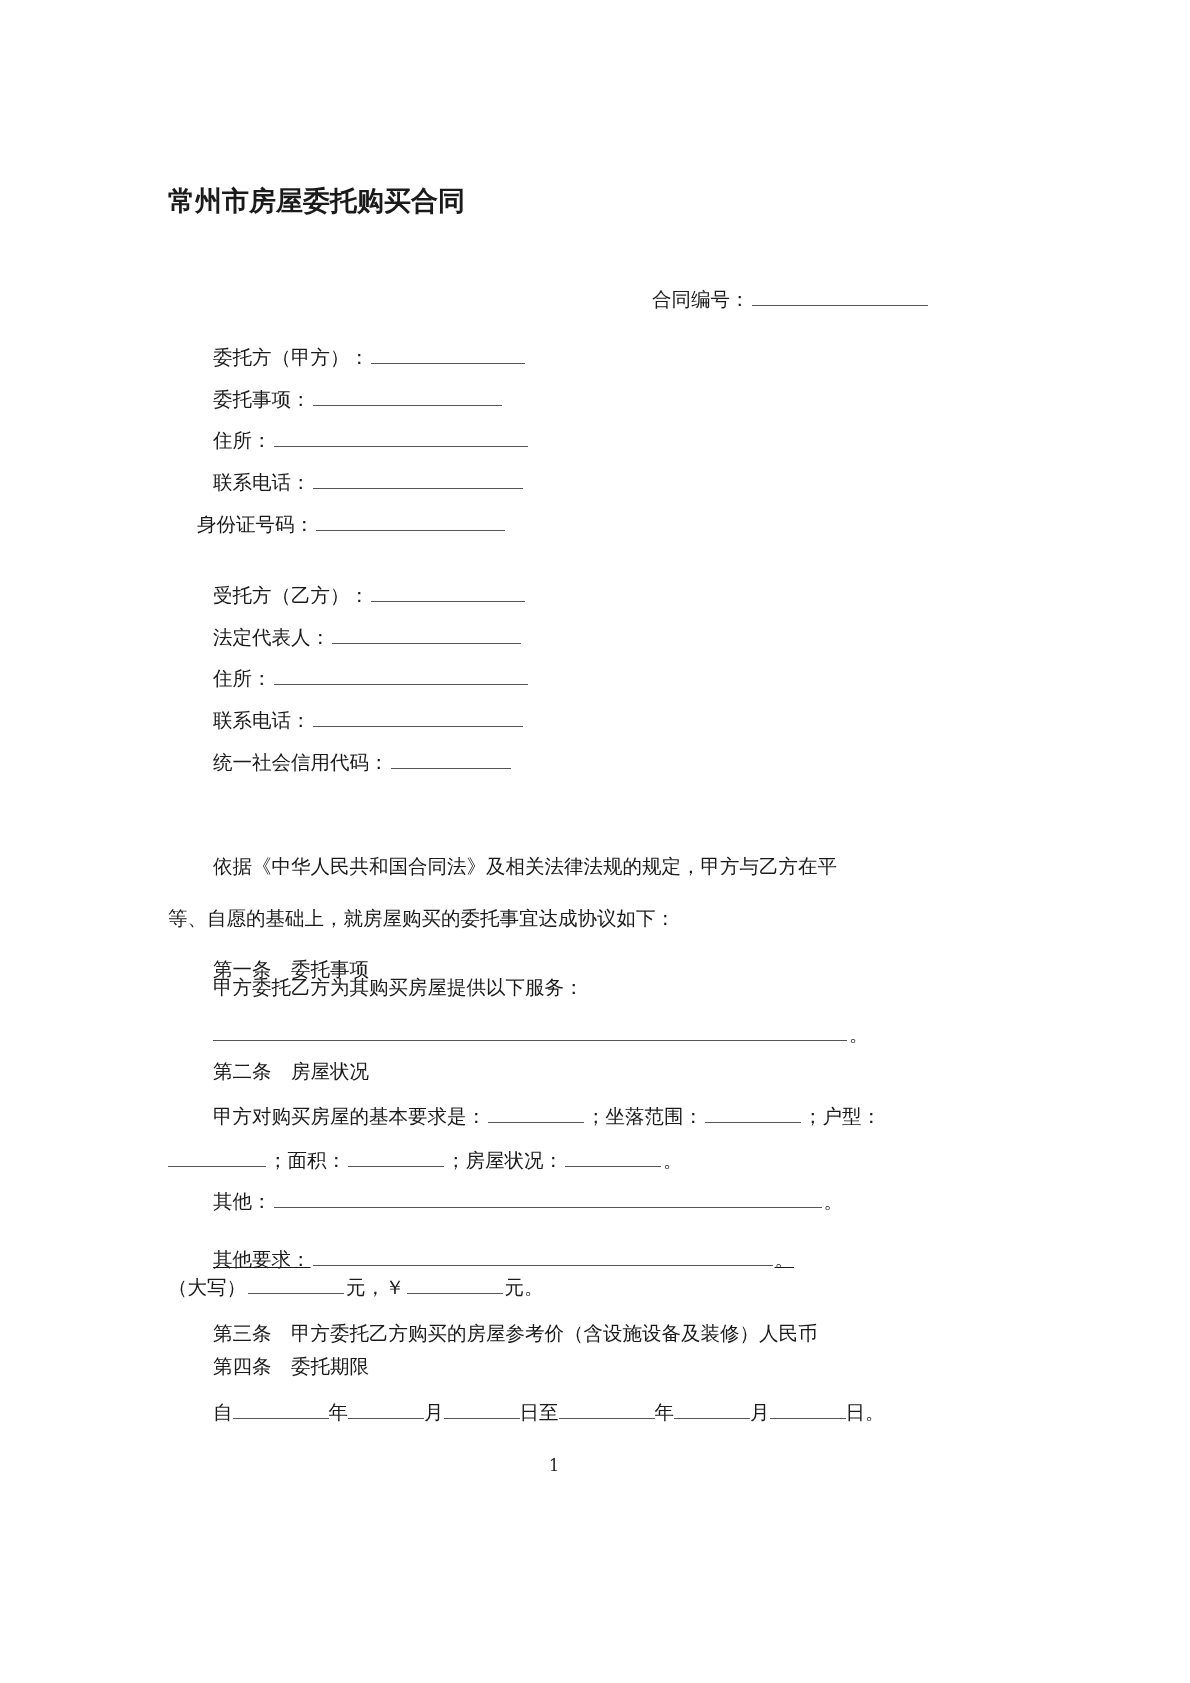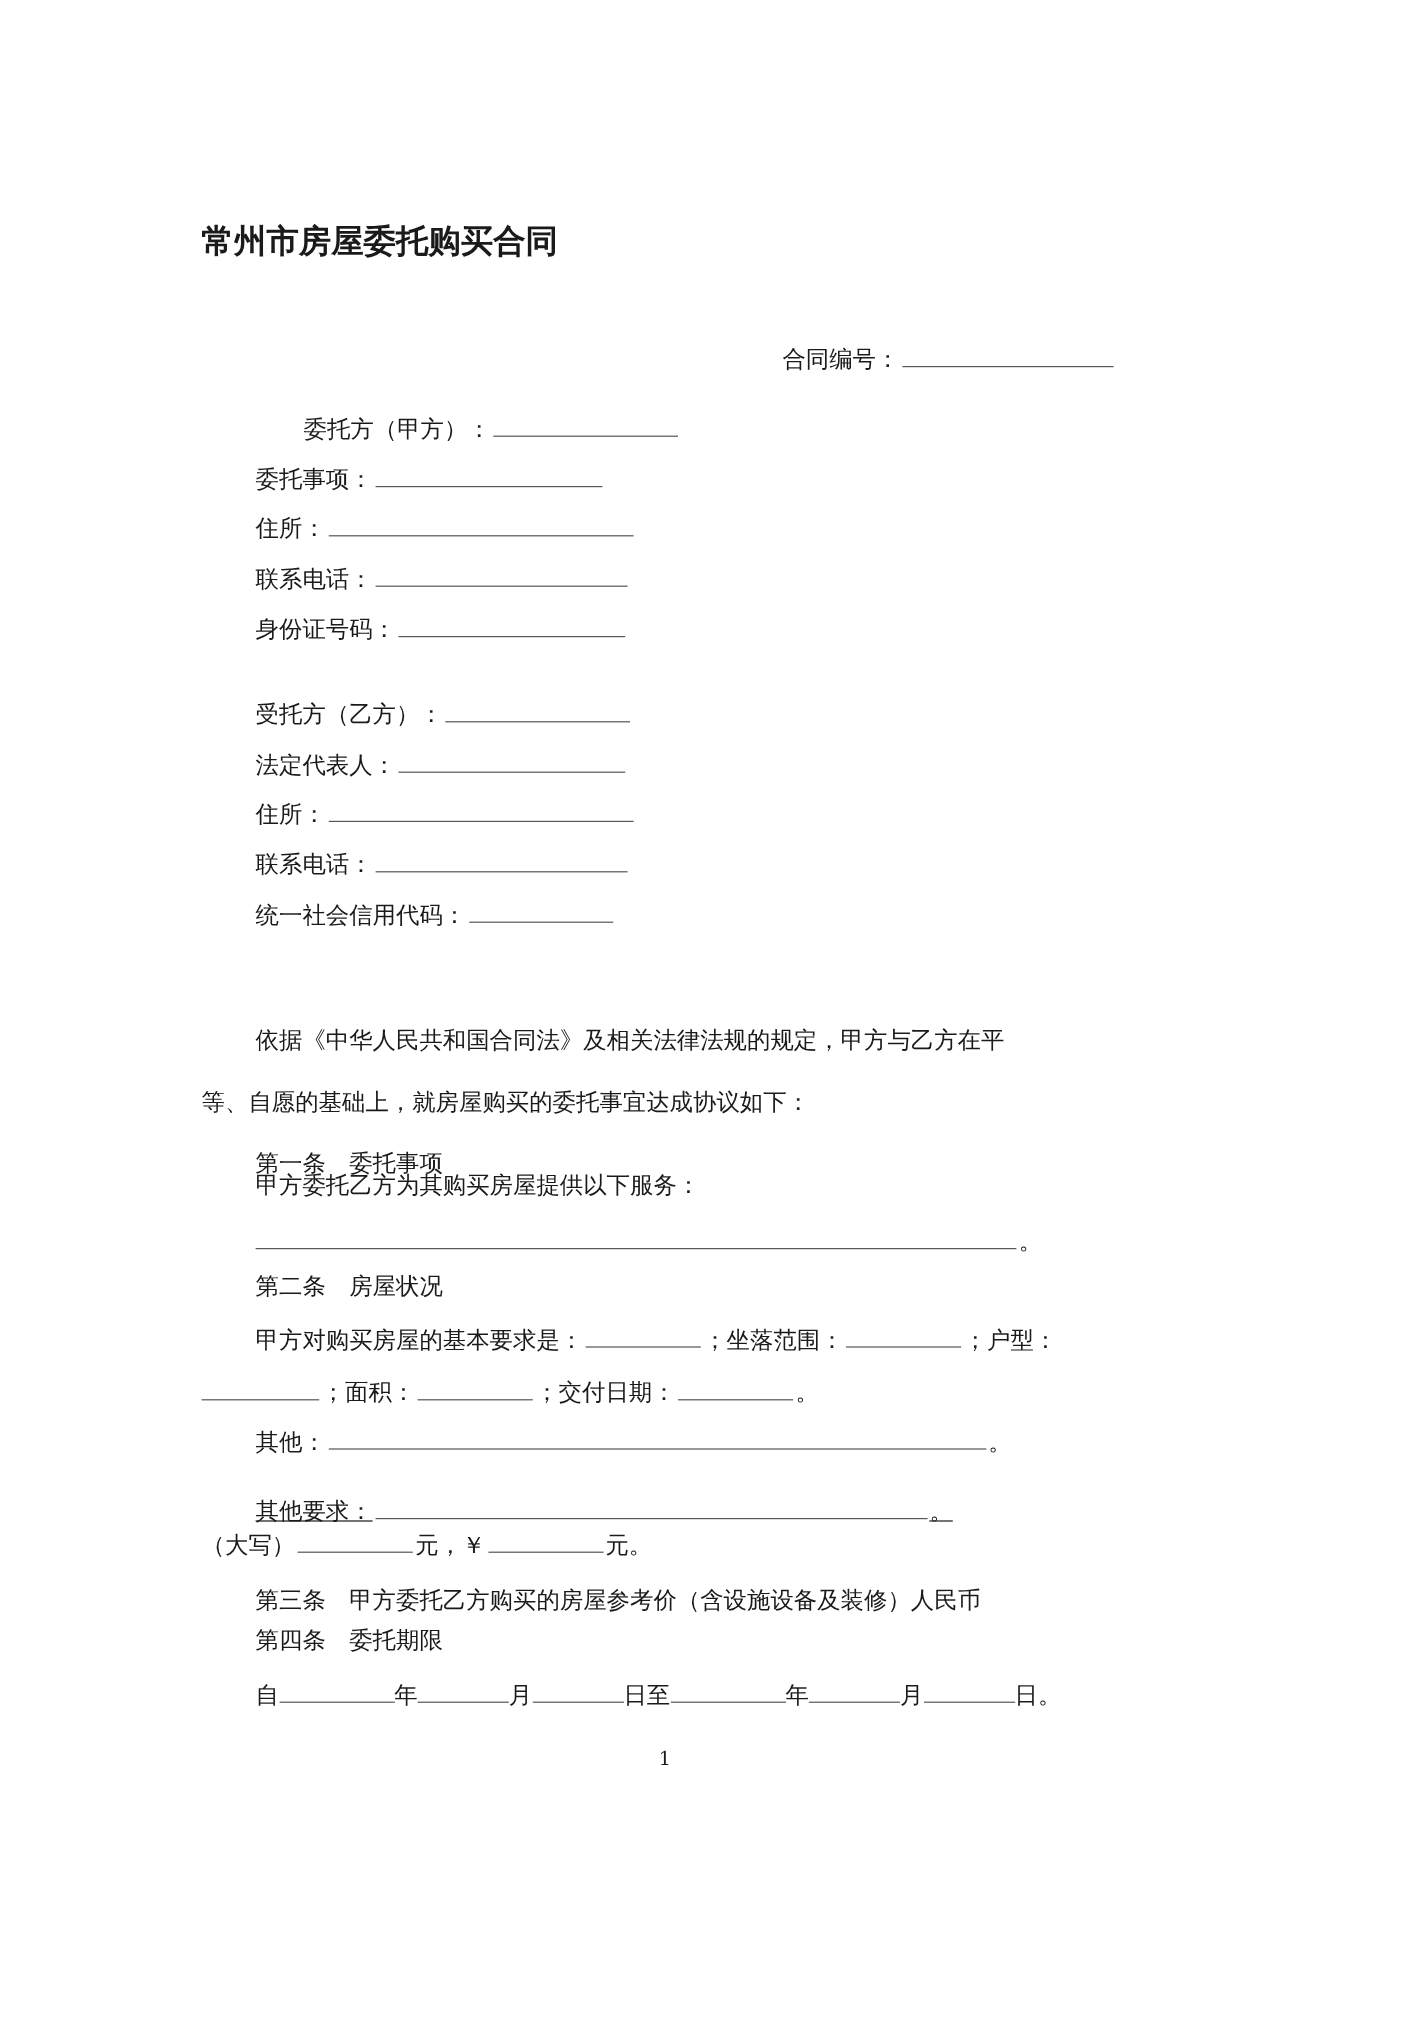--- a/index.html
+++ b/index.html
@@ -14,33 +14,33 @@
 </head>
 <body>
 
 <div>
   <div class="title">常州市房屋委托购买合同</div>
 
   <div class="line" style="left:652px; top:283px;">
     <span>合同编号：</span><span class="ul" style="width:176px;"></span>
   </div>
 
-  <div class="line" style="left:213px; top:341px;margin-left:40px;">
+  <div class="line" style="left:213px; top:341px;">
     <span>委托方（甲方）：</span><span class="ul" style="width:154px;"></span>
   </div>
   <div class="line" style="left:213px; top:383px;">
     <span>委托事项：</span><span class="ul" style="width:189px;"></span>
   </div>
   <div class="line" style="left:213px; top:424px;">
     <span>住所：</span><span class="ul" style="width:254px;"></span>
   </div>
   <div class="line" style="left:213px; top:466px;">
     <span>联系电话：</span><span class="ul" style="width:210px;"></span>
   </div>
-  <div class="line" style="left:213px; top:508px;">
+  <div class="line" style="left:197px; top:508px;">
     <span>身份证号码：</span><span class="ul" style="width:189px;"></span>
   </div>
 
   <div class="line" style="left:213px; top:579px;">
     <span>受托方（乙方）：</span><span class="ul" style="width:154px;"></span>
   </div>
   <div class="line" style="left:213px; top:621px;">
     <span>法定代表人：</span><span class="ul" style="width:189px;"></span>
   </div>
   <div class="line" style="left:213px; top:662px;">
@@ -60,21 +60,21 @@
   <div class="line" style="left:213px; top:974px;text-align:center;">甲方委托乙方为其购买房屋提供以下服务：</div>
   <div class="line" style="left:213px; top:1018px;">
     <span class="ul" style="width:634px; margin-left:0;"></span><span>。</span>
   </div>
 
   <div class="line" style="left:213px; top:1058px;">第二条　房屋状况</div>
   <div class="line" style="left:213px; top:1100px;">
     <span>甲方对购买房屋的基本要求是：</span><span class="ul" style="width:96px;"></span><span>；坐落范围：</span><span class="ul" style="width:96px;"></span><span>；户型：</span>
   </div>
   <div class="line" style="left:168px; top:1144px;">
-    <span class="ul" style="width:98px; margin-left:0;"></span><span>；面积：</span><span class="ul" style="width:96px;"></span><span>；交付日期：</span><span class="ul" style="width:96px;"></span><span>。</span>
+    <span class="ul" style="width:98px; margin-left:0;"></span><span>；面积：</span><span class="ul" style="width:96px;"></span><span>；房屋状况：</span><span class="ul" style="width:96px;"></span><span>。</span>
   </div>
   <div class="line" style="left:213px; top:1185px;">
     <span>其他：</span><span class="ul" style="width:548px;"></span><span>。</span>
   </div>
 
   <div class="line" style="left:213px; top:1280px;margin-top:40px;">第三条　甲方委托乙方购买的房屋参考价（含设施设备及装修）人民币</div>
   <div class="line" style="left:168px; top:1271px;">
     <span>（大写）</span><span class="ul" style="width:96px;"></span><span>元，￥</span><span class="ul" style="width:96px;"></span><span>元。</span>
   </div>
   <div class="line" style="left:213px; top:1243px;text-decoration:underline;">

